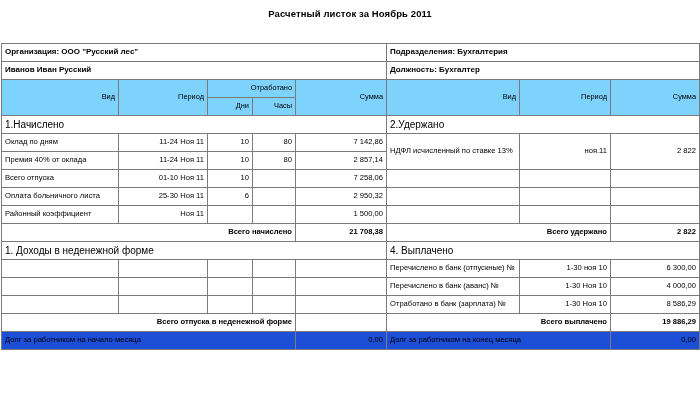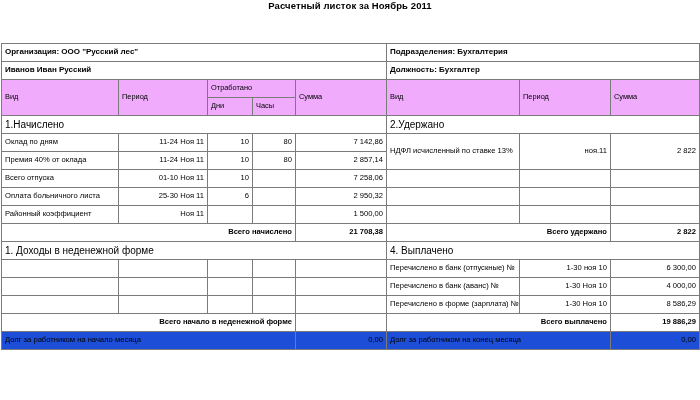--- a/index.html
+++ b/index.html
@@ -15,21 +15,21 @@
     color: #000000;
     -webkit-font-smoothing: antialiased;
   }
   .page {
     position: relative;
     width: 700px;
     height: 400px;
   }
   .doc-title {
     position: absolute;
-    top: 0;
+    top: 8px;
     left: 0;
     width: 700px;
     text-align: center;
     font-size: 9.5px;
     font-weight: bold;
     letter-spacing: 0.1px;
   }
   table.sheet {
     position: absolute;
     top: 43px;
@@ -46,22 +46,22 @@
     height: 17px;
     line-height: 1.12;
     overflow: hidden;
     white-space: nowrap;
   }
   td.b-left   { border-left: 2px solid #1a1a1a; }
   td.b-right  { border-right: 2px solid #1a1a1a; }
   td.b-top    { border-top: 2px solid #1a1a1a; }
   td.b-bottom { border-bottom: 2px solid #1a1a1a; }
   .hdr-cell {
-    background: #f0abfc;
-    text-align: left;
+    background: #7dd3fc;
+    text-align: right;
     font-size: 7.4px;
     border: 2px solid #1a1a1a;
   }
   .sect {
     font-weight: normal;
     font-size: 10px;
     text-align: left;
   }
   .total-row td {
     font-weight: bold;
@@ -213,27 +213,27 @@
         <td class="num thin">1-30 Ноя 10</td>
         <td class="num thin b-right">4 000,00</td>
       </tr>
 
       <tr>
         <td class="b-left b-bottom thin"></td>
         <td class="b-bottom thin"></td>
         <td class="b-bottom thin"></td>
         <td class="b-bottom thin"></td>
         <td class="b-bottom thin"></td>
-        <td class="b-left b-bottom thin">Перечислено в форме (зарплата) №</td>
+        <td class="b-left b-bottom thin">Отработано в банк (зарплата) №</td>
         <td class="num b-bottom thin">1-30 Ноя 10</td>
         <td class="num b-bottom b-right thin">8 586,29</td>
       </tr>
 
       <tr class="total-row">
-        <td class="b-left" colspan="4">Всего начало в неденежной форме</td>
+        <td class="b-left" colspan="4">Всего отпуска в неденежной форме</td>
         <td class="num b-left"></td>
         <td class="b-left" colspan="2">Всего выплачено</td>
         <td class="num b-left b-right">19 886,29</td>
       </tr>
 
       <tr>
         <td class="cream b-left b-bottom" colspan="4">Долг за работником на начало месяца</td>
         <td class="cream num b-bottom">0,00</td>
         <td class="cream b-left b-bottom" colspan="2">Долг за работником на конец месяца</td>
         <td class="cream num b-bottom b-right">0,00</td>

